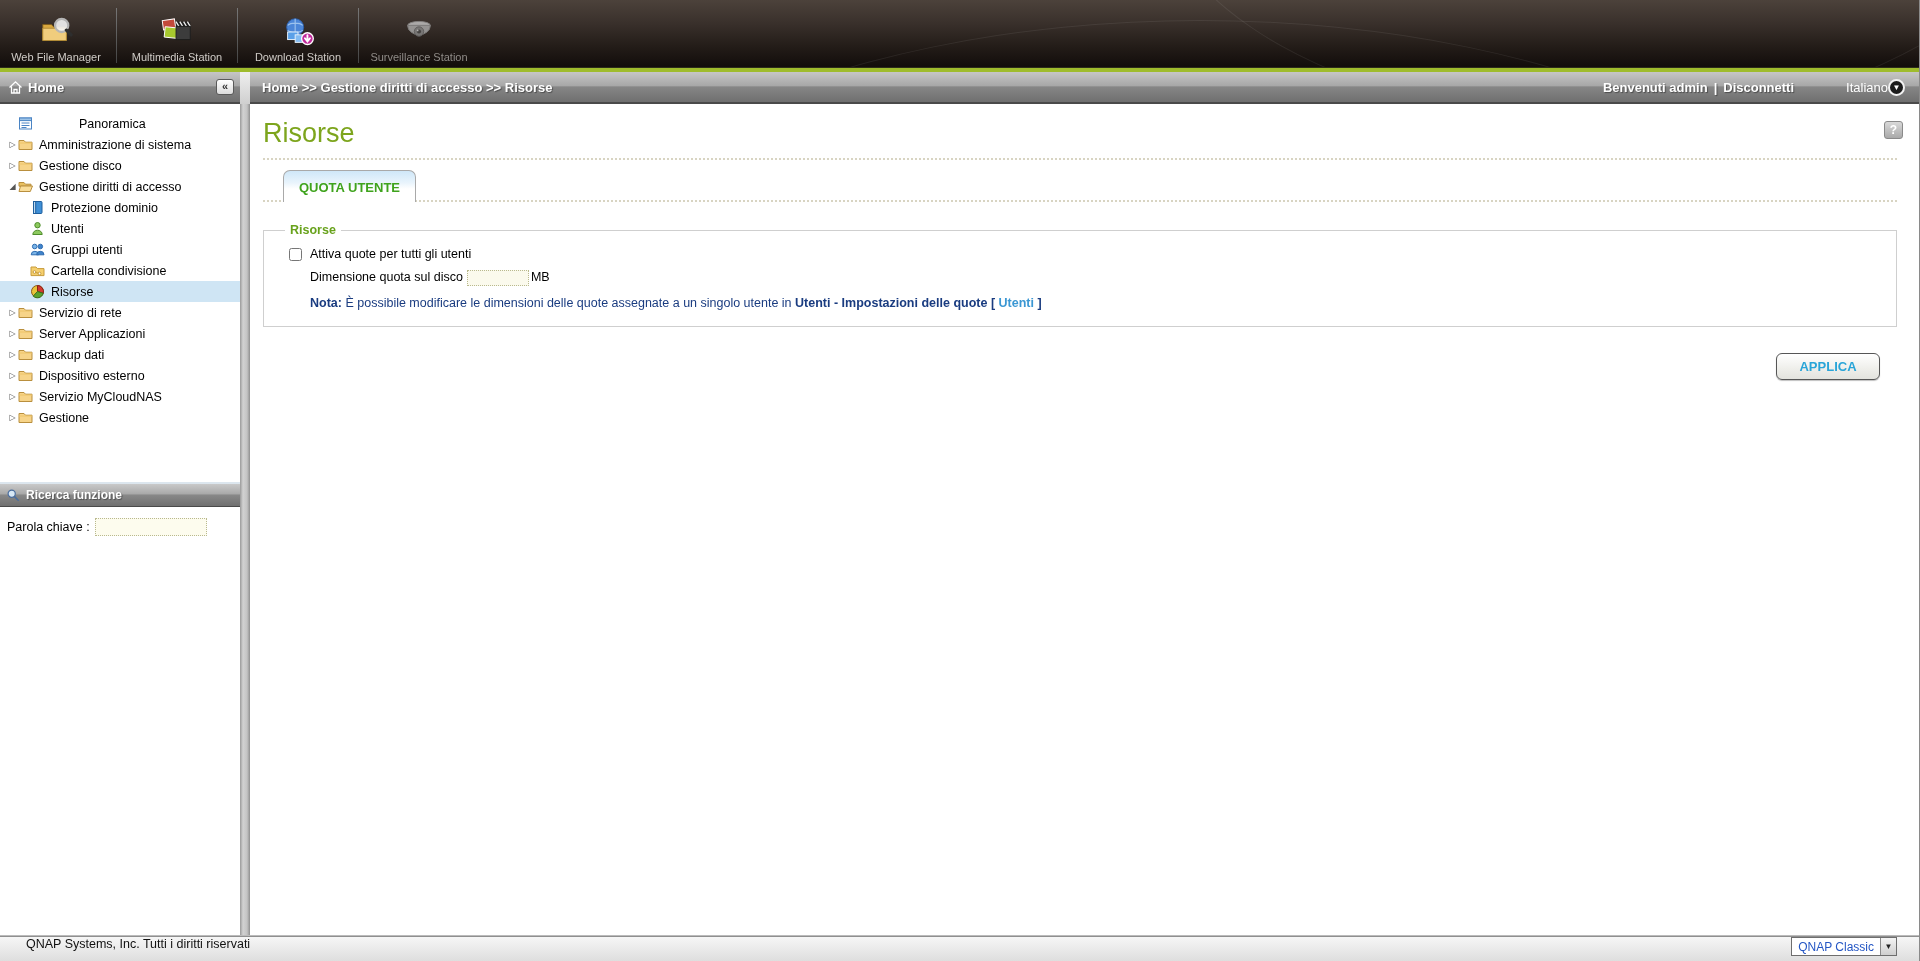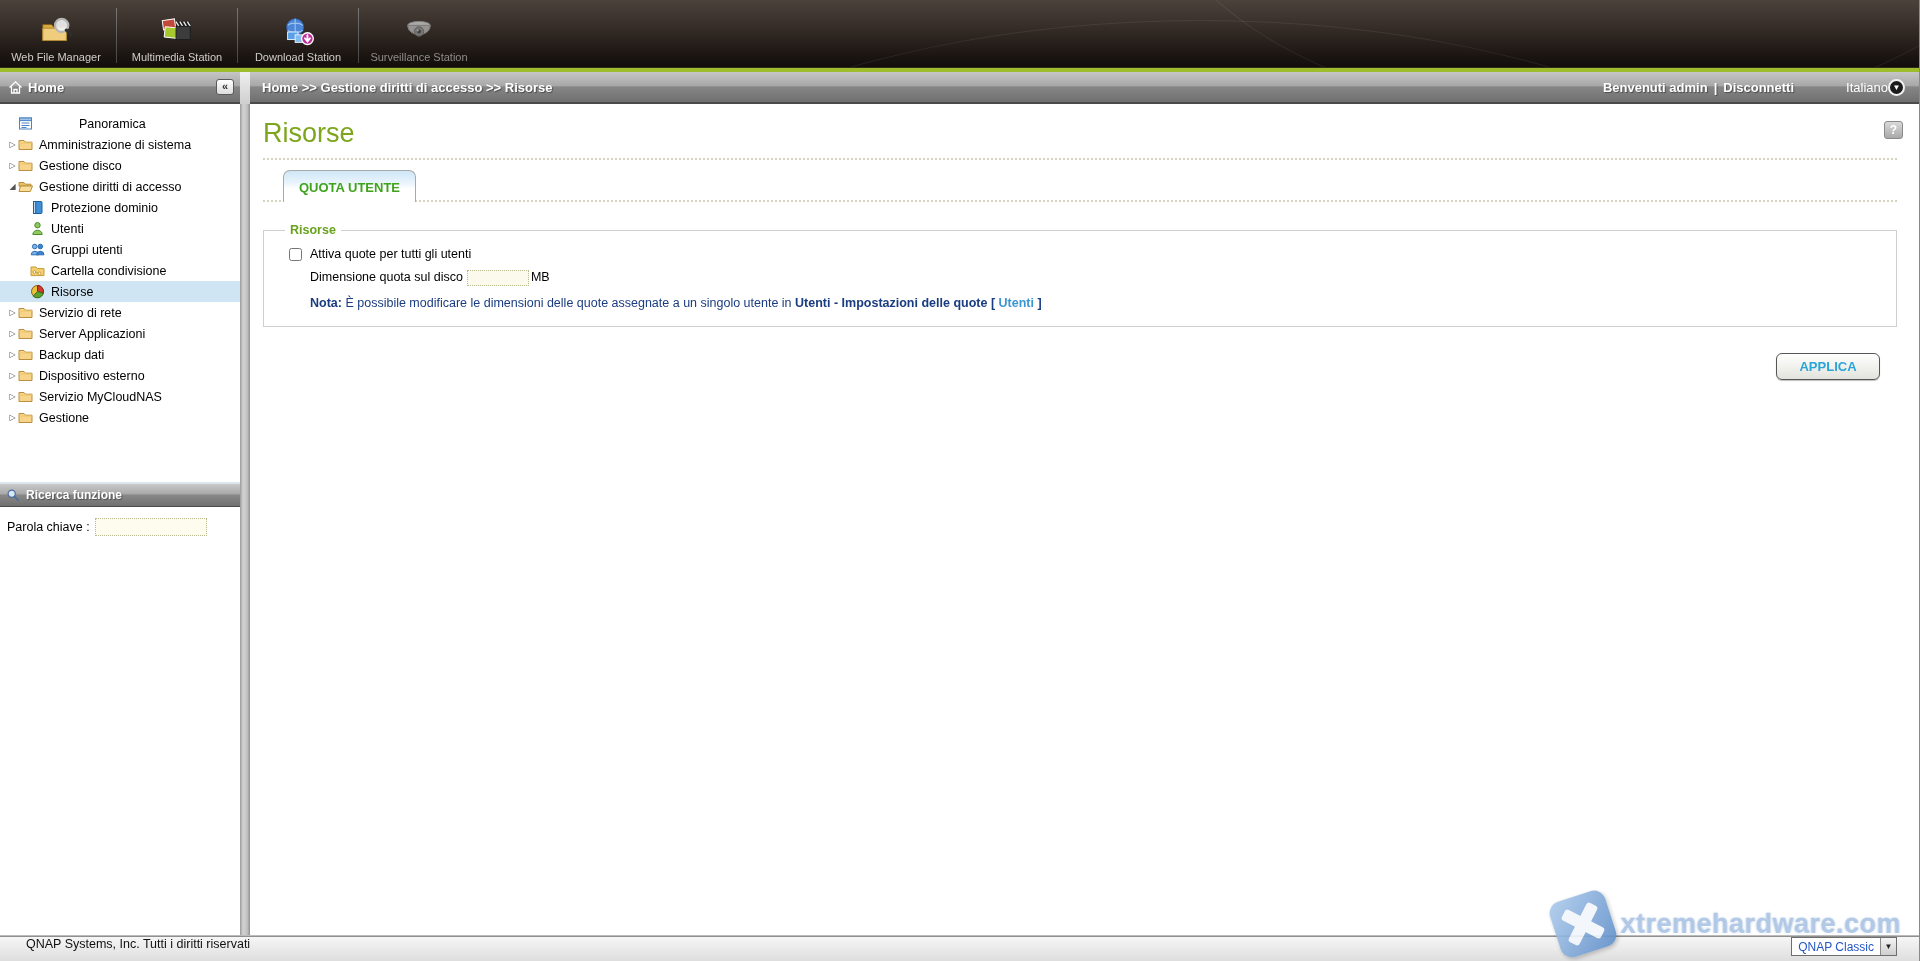--- a/index.html
+++ b/index.html
@@ -410,18 +410,14 @@
   </div>
 
   <footer class="footer">
     <span class="copy">QNAP Systems, Inc. Tutti i diritti riservati</span>
     <span class="theme-select">
       <span class="ts-label">QNAP Classic</span>
       <span class="ts-btn">▼</span>
     </span>
   </footer>
 
-  <div class="watermark">
-    <span class="wm-logo"></span>
-    <span class="wm-text">xtremehardware.com</span>
-  </div>
 
 </div>
 
 </body></html>

